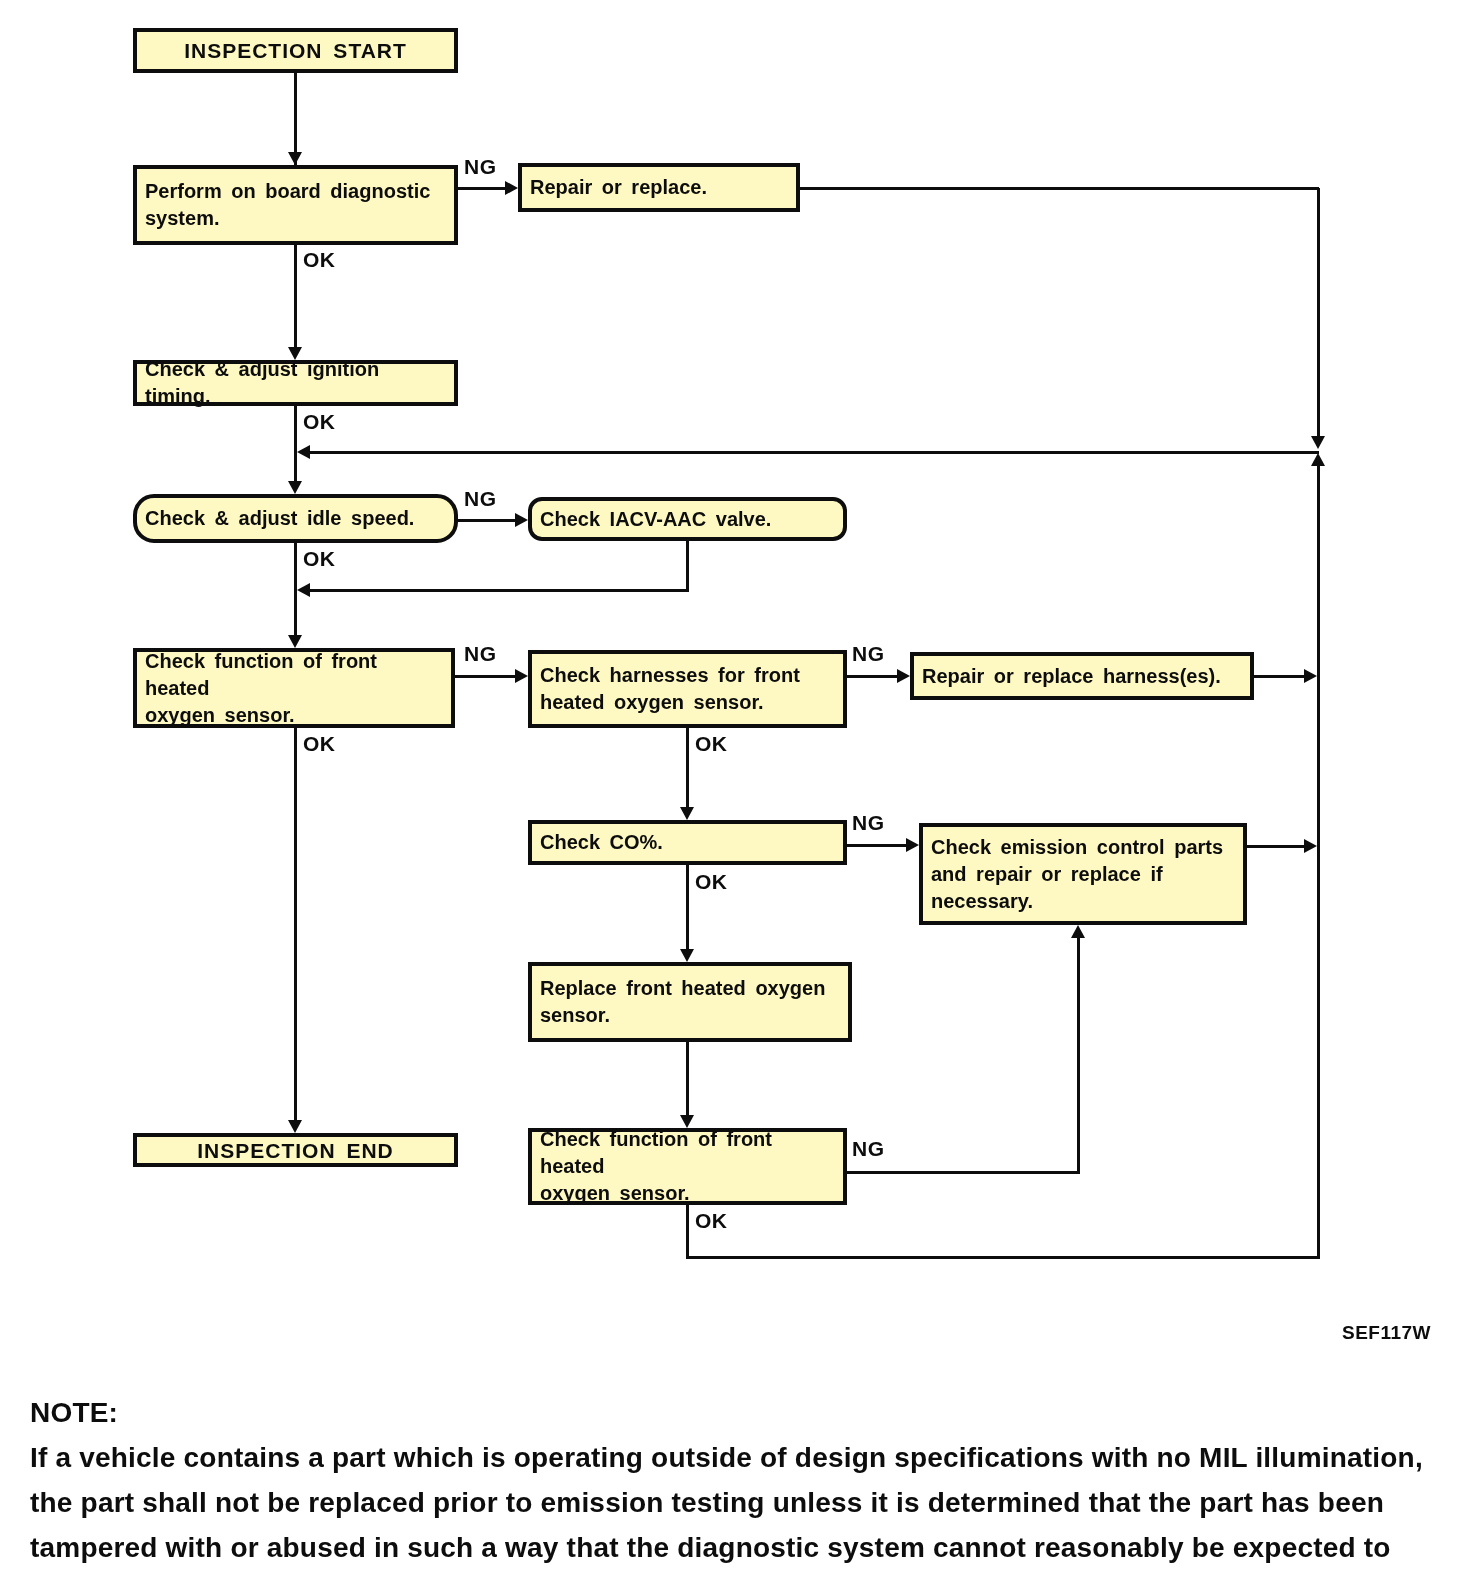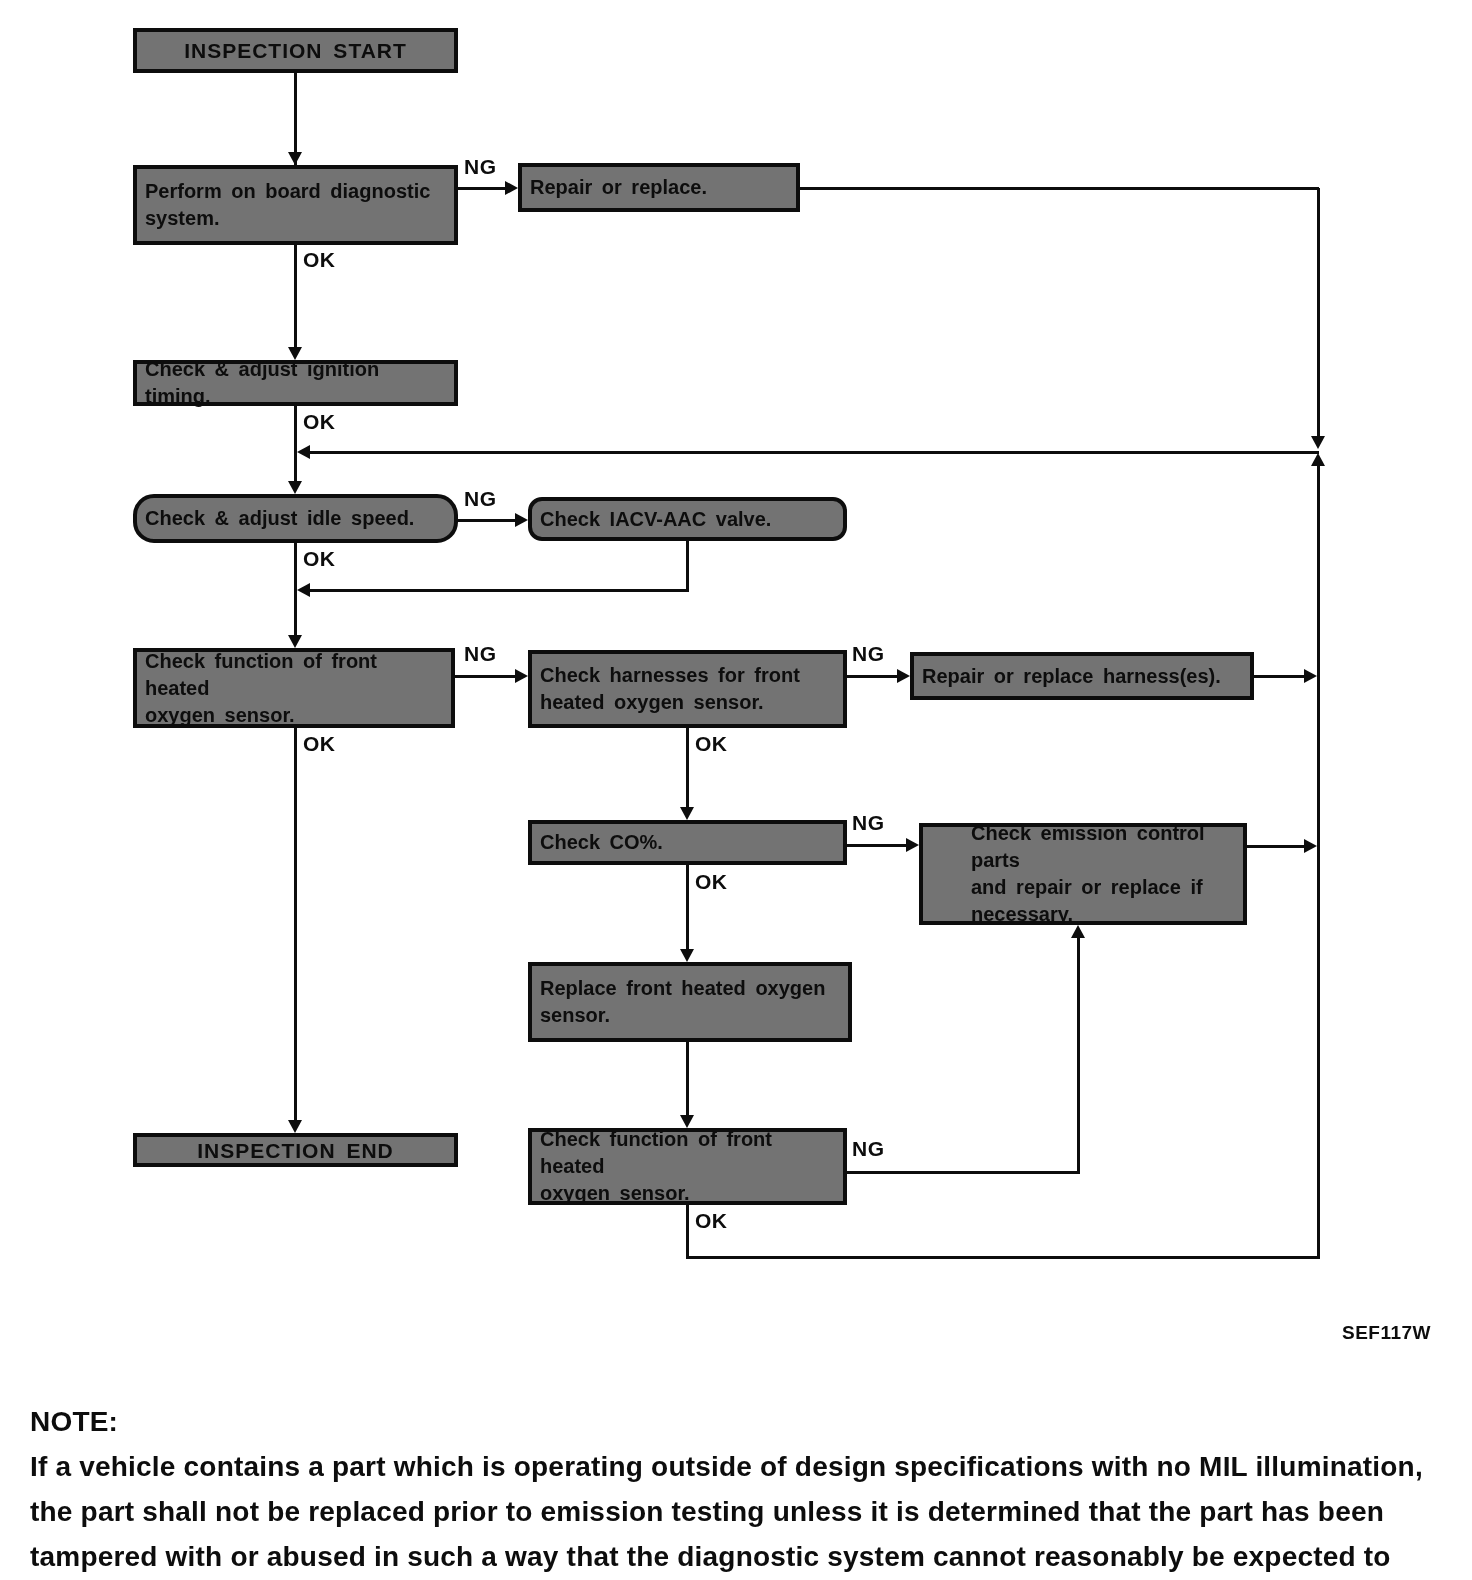--- a/index.html
+++ b/index.html
@@ -13,21 +13,21 @@
     height: 1580px;
     background: #ffffff;
     font-family: "Liberation Sans", "DejaVu Sans", sans-serif;
     color: #0d0d0d;
     overflow: hidden;
   }
   
   .node {
     position: absolute;
     box-sizing: border-box;
-    background: #737373;
+    background: #fef9c3;
     border: 4px solid #0d0d0d;
     display: flex;
     align-items: center;
     font-size: 20px;
     font-weight: 600;
     line-height: 27px;
     word-spacing: 4px;
   }
   .node .node-text {
     width: 100%;
@@ -72,21 +72,21 @@
   .note {
     position: absolute;
     left: 30px;
     top: 1390px;
     width: 1425px;
     font-weight: 700;
     font-size: 28px;
     line-height: 45px;
     letter-spacing: 0.2px;
   }
-  .note .note-heading { margin: 9px 0 0 0; }
+  .note .note-heading { margin: 0 0 0 0; }
   .note .note-body { white-space: pre-line; }
 </style>
 </head>
 <body>
 
 <div class="page">
 
   <div class="node terminal" style="left:133px;top:28px;width:325px;height:45px;">
     <span class="node-text">INSPECTION START</span>
   </div>
@@ -123,21 +123,21 @@
 
   <div class="node" style="left:528px;top:650px;width:319px;height:78px;">
     <span class="node-text">Check harnesses for front
 heated oxygen sensor.</span>
   </div>
 
   <div class="node" style="left:528px;top:820px;width:319px;height:45px;">
     <span class="node-text">Check CO%.</span>
   </div>
 
-  <div class="node" style="left:919px;top:823px;width:328px;height:102px;padding-left:40px;">
+  <div class="node" style="left:919px;top:823px;width:328px;height:102px;">
     <span class="node-text">Check emission control parts
 and repair or replace if
 necessary.</span>
   </div>
 
   <div class="node" style="left:528px;top:962px;width:324px;height:80px;">
     <span class="node-text">Replace front heated oxygen
 sensor.</span>
   </div>
 

